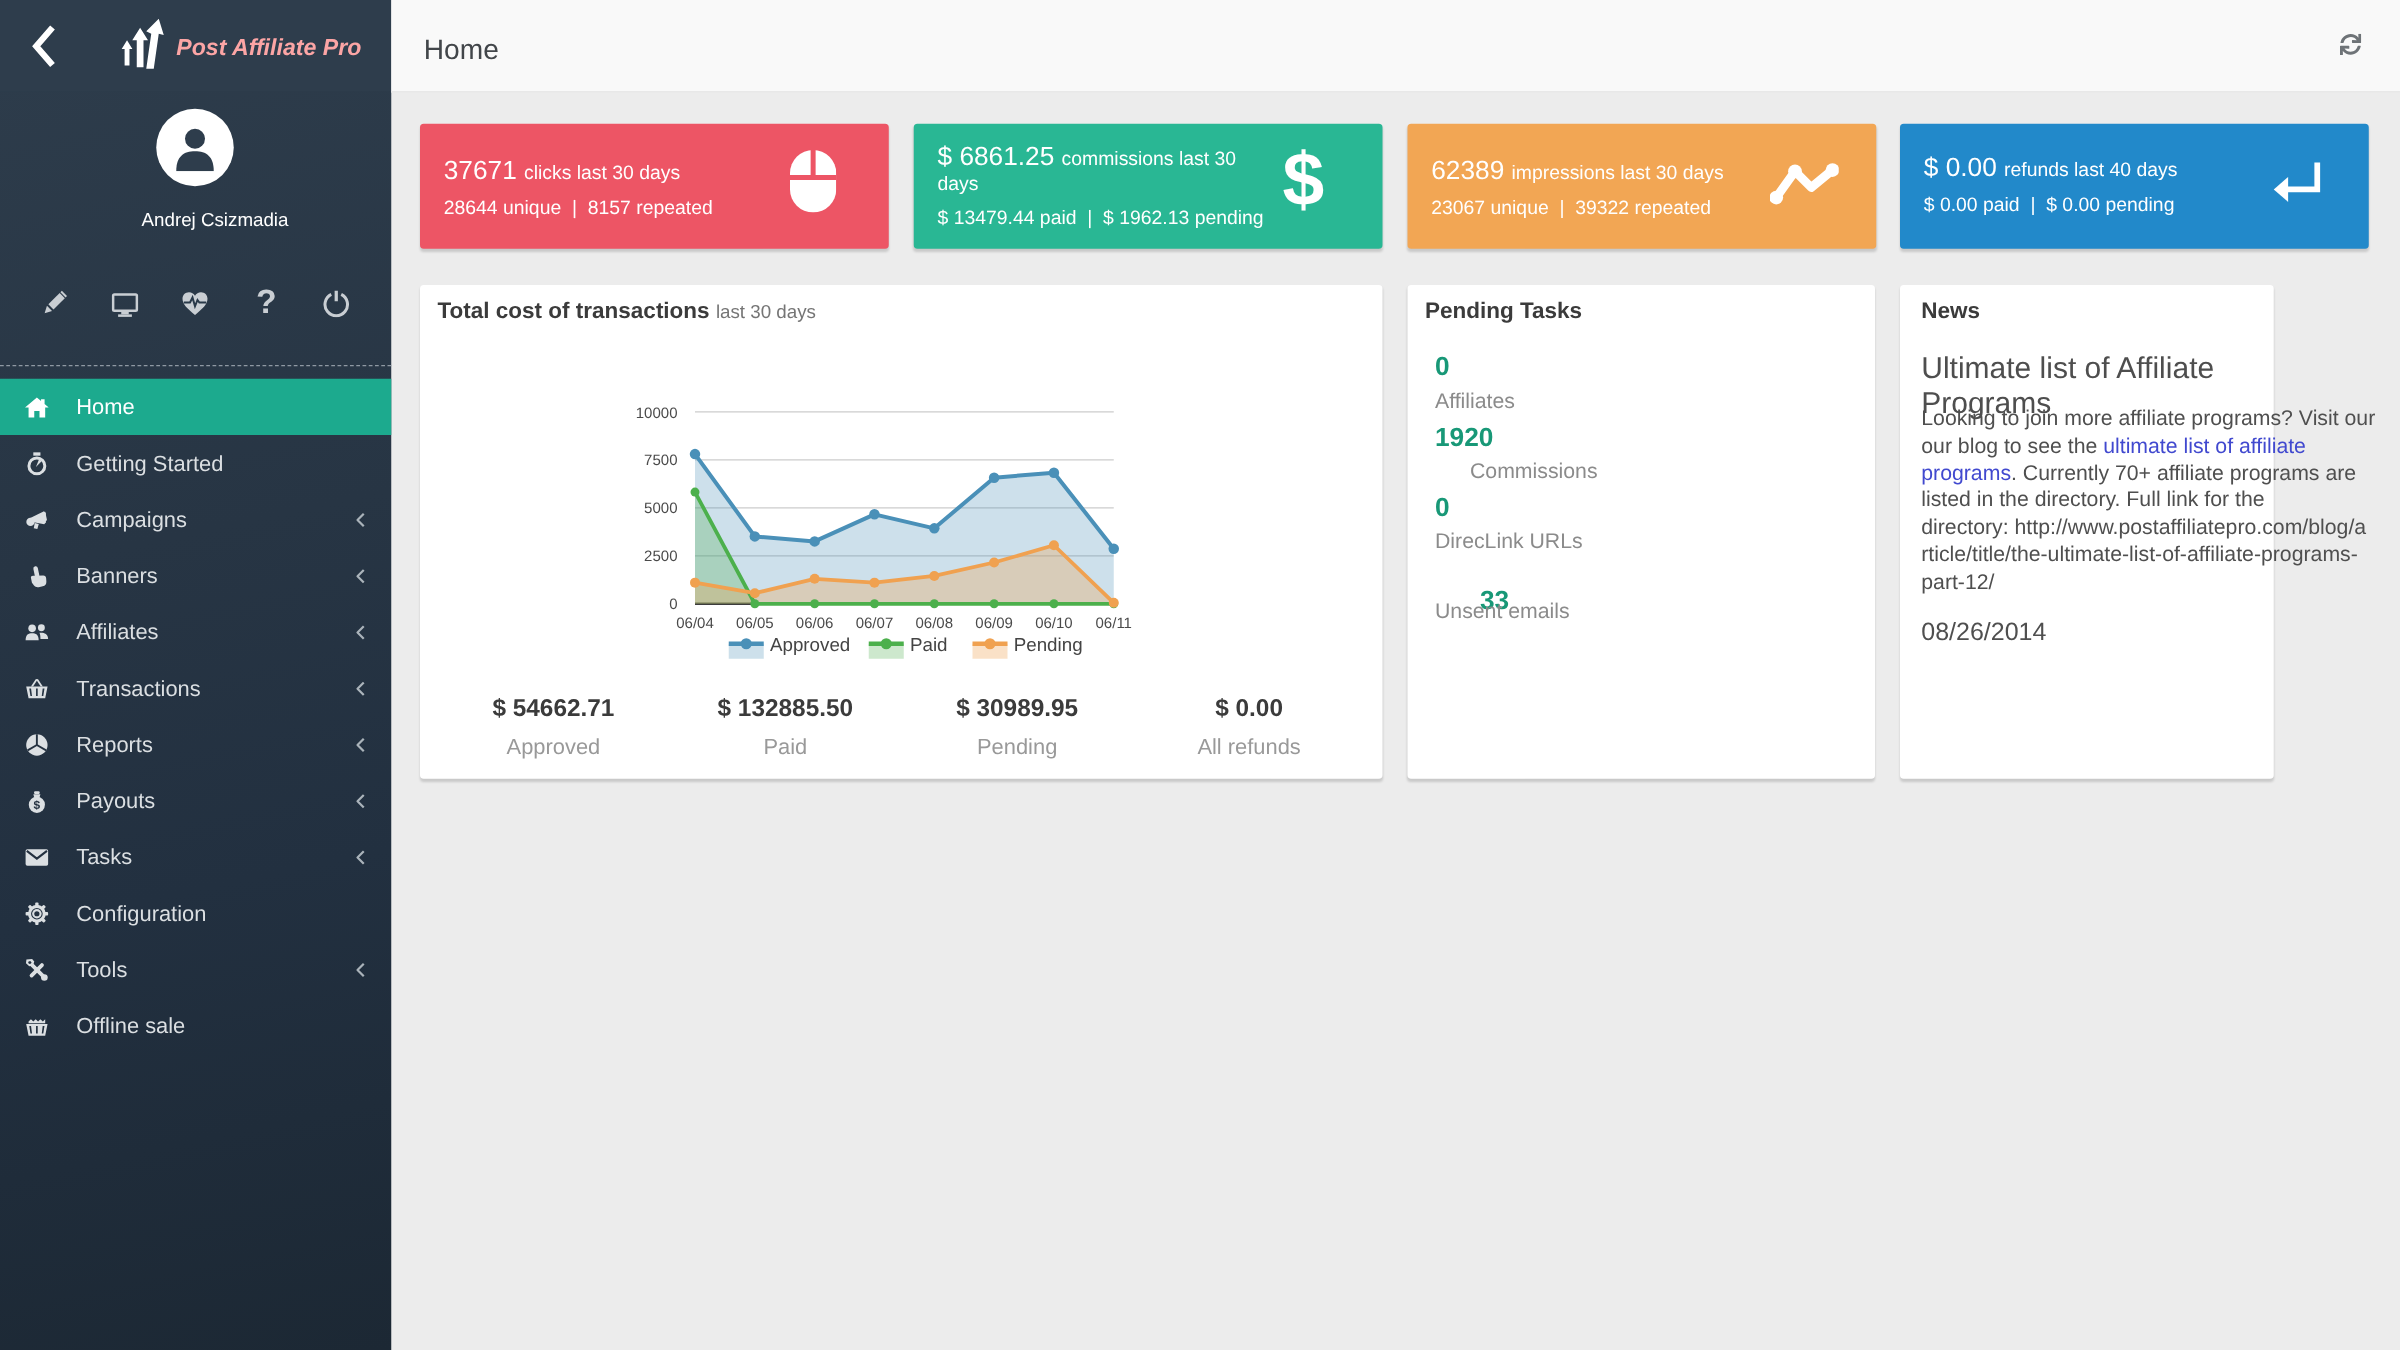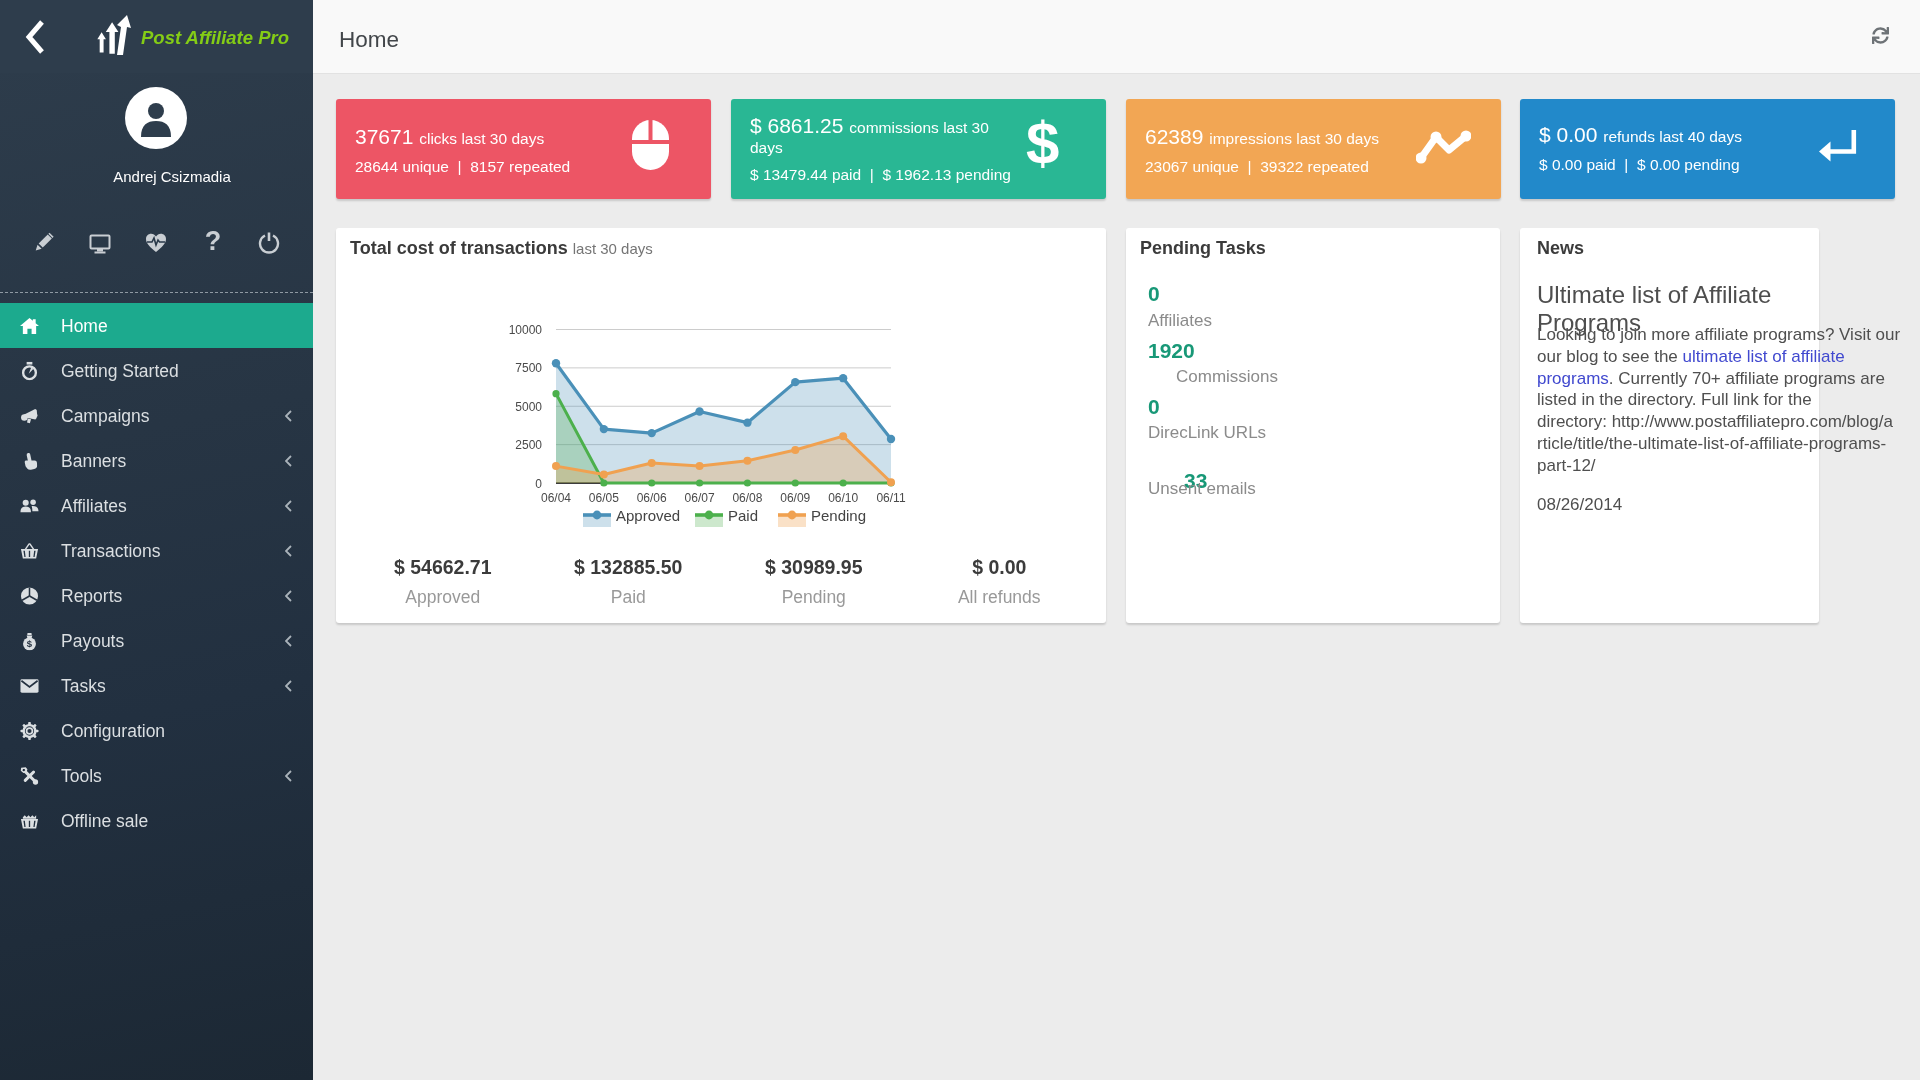--- a/index.html
+++ b/index.html
@@ -39,21 +39,21 @@
 .ptitle .sub { font-weight:normal; font-size:15px; color:#757575; }
 
 
 .ptnum { position:absolute; left:22px; font-size:21px; font-weight:bold; color:#189877; }
 .ptlbl { position:absolute; left:22px; font-size:17px; color:#8b8b8b; }
 
 
 #news .headline { position:absolute; left:17px; top:53px; font-size:24px; color:#4e4e4e; }
 #news .body { position:absolute; left:17px; top:96px; font-size:17px; line-height:21.8px; color:#4f4f4f; white-space:nowrap; }
 #news .body a { color:#4149cf; text-decoration:none; }
-#news .date { position:absolute; left:17px; top:267px; font-size:17px; color:#4f4f4f; }
+#news .date { position:absolute; left:17px; top:267px; font-size:20px; color:#4f4f4f; }
 
 
 .sumrow { position:absolute; left:14px; top:328px; width:742px; display:flex; }
 .sumcol { flex:1; text-align:center; }
 .sumnum { font-size:19.5px; font-weight:bold; color:#3b3b3b; }
 .sumlbl { font-size:17.5px; color:#999999; margin-top:8px; }
 </style>
 </head>
 <body>
 
@@ -62,21 +62,21 @@
     <svg class="abs" style="left:24px;top:19px" width="22" height="36" viewBox="0 0 22 36">
       <polyline points="18,3 5,18 18,33" fill="none" stroke="#ffffff" stroke-width="5"></polyline>
     </svg>
     <svg class="abs" style="left:95px;top:15px" width="38" height="44" viewBox="0 0 38 44">
       <g fill="#ffffff">
         <path d="M6 23 L6 40 L11 40 L11 23 L14 23 L8.5 14 L3 23 Z" transform="scale(0.78) translate(0,8)"></path>
         <path d="M14 16 L14 40 L20 40 L20 16 L24 16 L17 5 L10 16 Z" transform="scale(0.9) translate(2,3)"></path>
         <path d="M26 12 L22 40 L28 40 L32 12 L36 13 L32 0 L22 10 Z"></path>
       </g>
     </svg>
-    <div class="abs" style="left:141px;top:27px;color:#84cc16;font-size:18.5px;font-weight:bold;font-style:italic;white-space:nowrap;">Post Affiliate Pro</div>
+    <div class="abs" style="left:141px;top:27px;color:#fca5a5;font-size:18.5px;font-weight:bold;font-style:italic;white-space:nowrap;">Post Affiliate Pro</div>
   </div>
 
   <div id="profile">
     <div id="avatar">
       <svg class="abs" style="left:14px;top:12px" width="34" height="38" viewBox="0 0 34 38">
         <g fill="#2e3d4c">
           <circle cx="17" cy="12" r="8"></circle>
           <path d="M2 38 C2 26 8 22 17 22 C26 22 32 26 32 38 Z"></path>
         </g>
       </svg>

